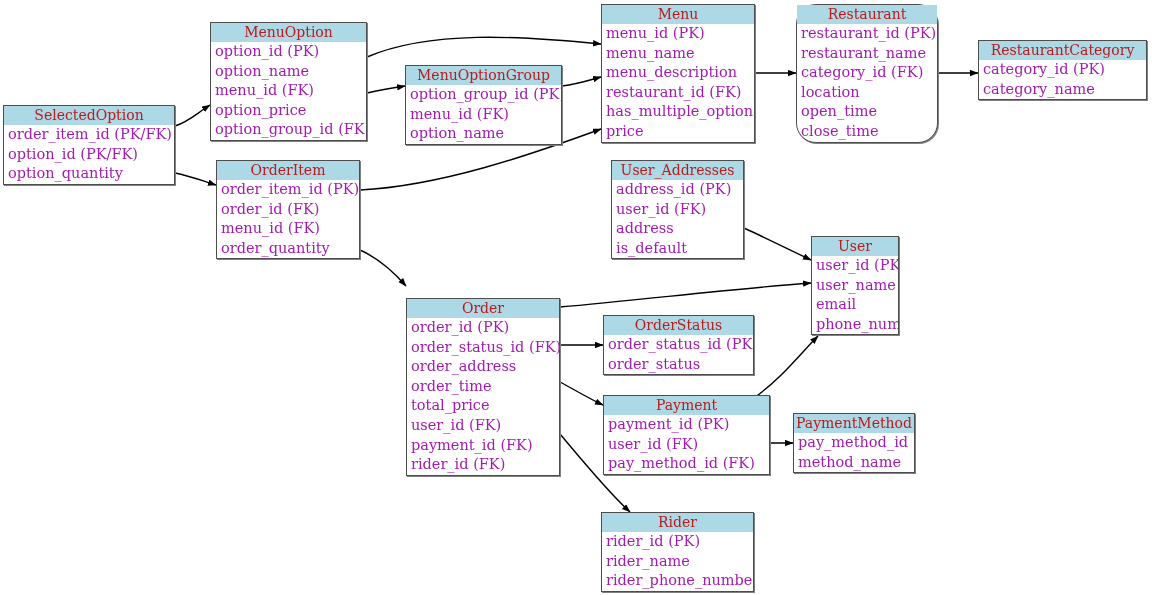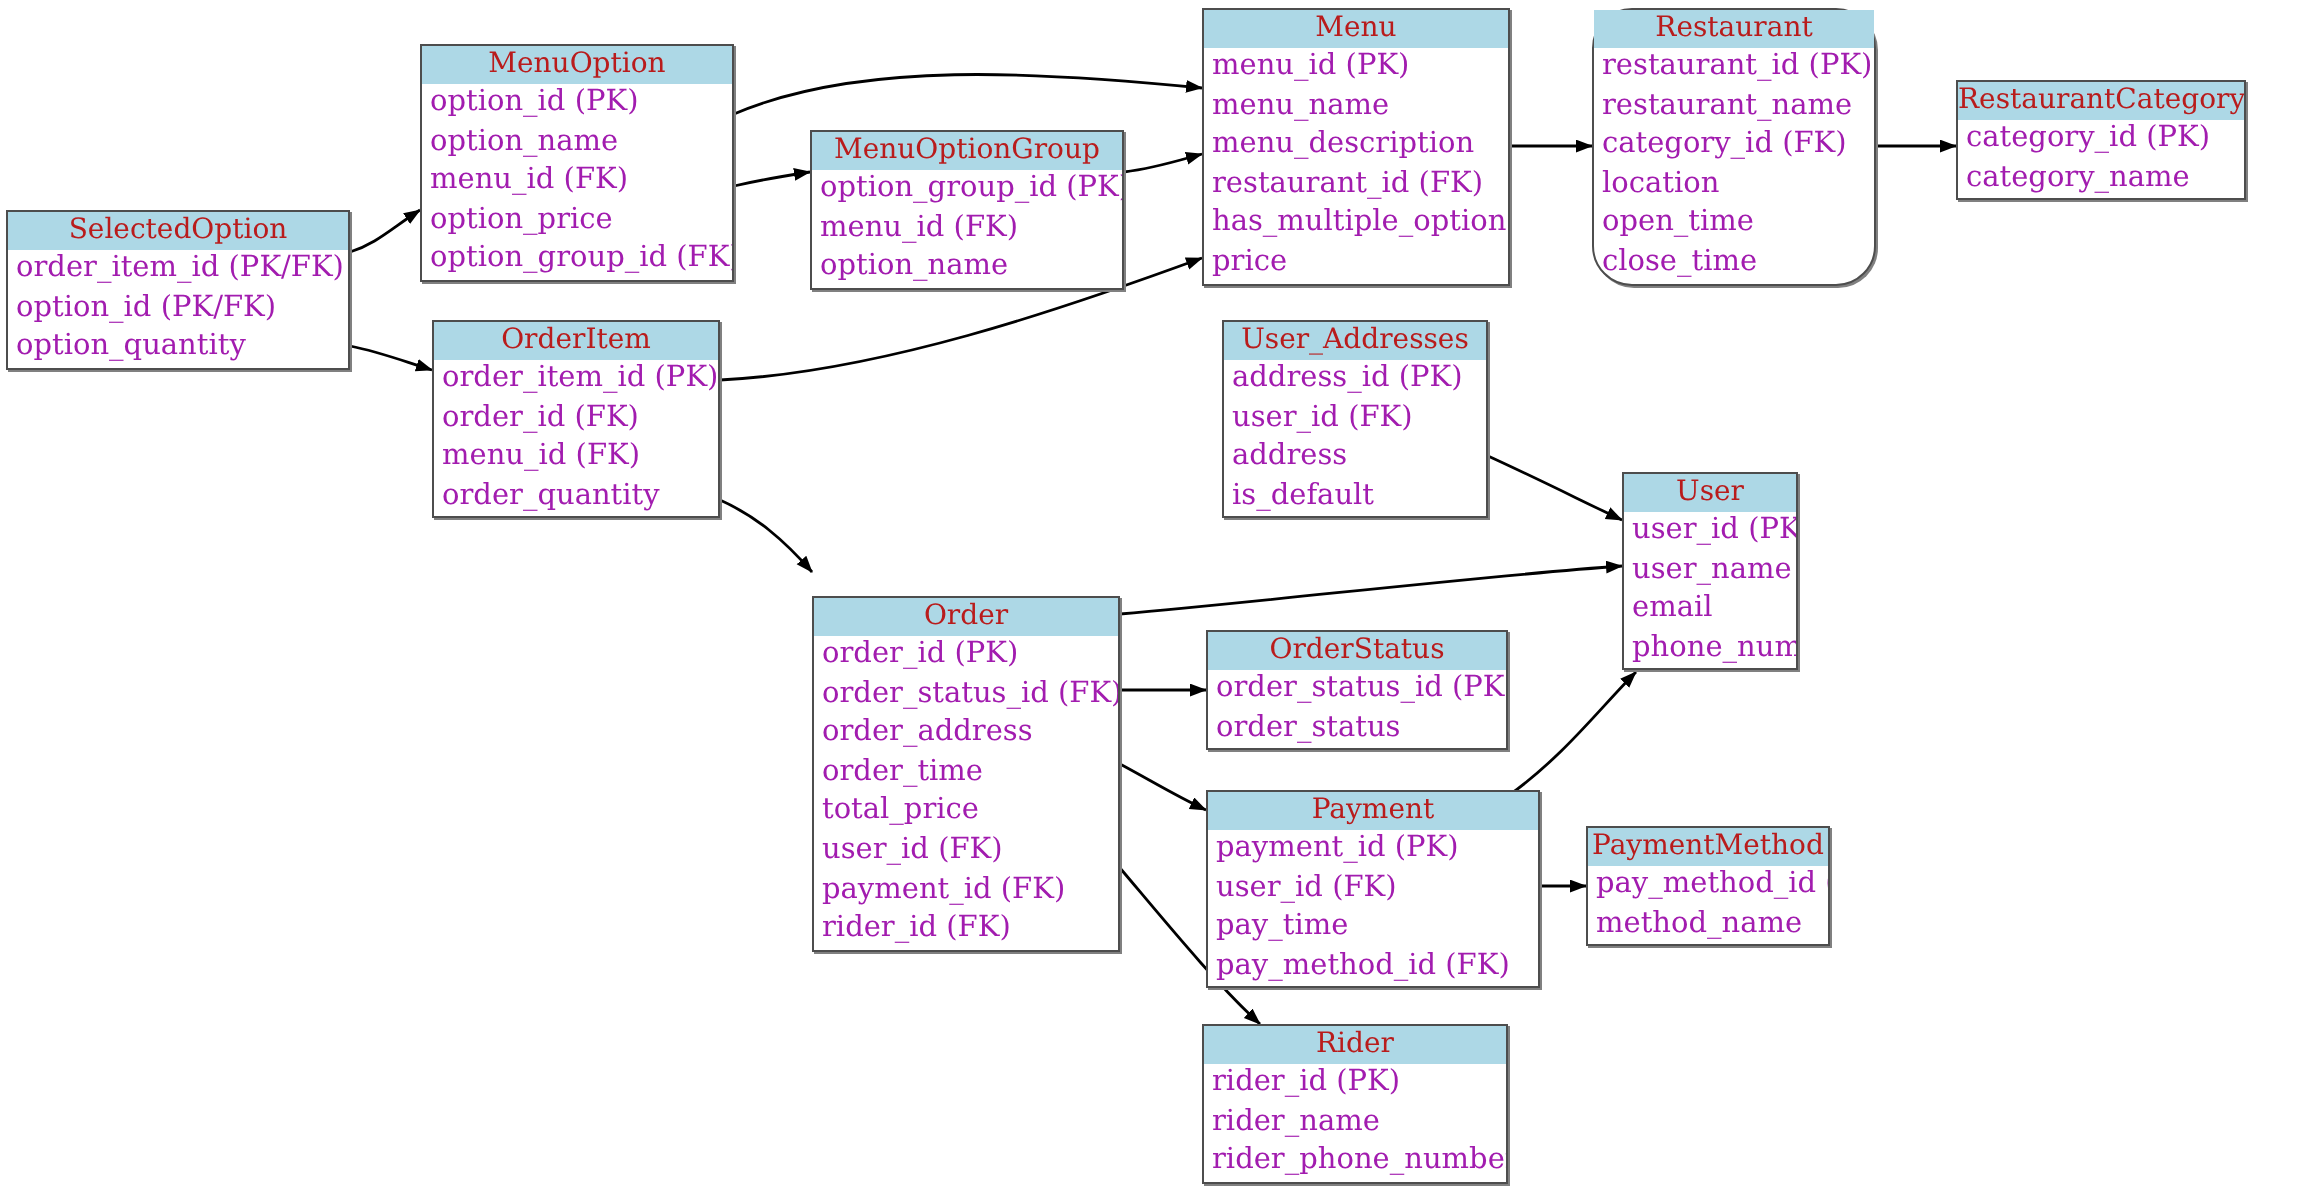--- a/index.html
+++ b/index.html
@@ -131,21 +131,21 @@
         <div class="entity-title">Restaurant</div>
         <ul class="entity-fields">
           <li>restaurant_id (PK)</li>
           <li>restaurant_name</li>
           <li>category_id (FK)</li>
           <li>location</li>
           <li>open_time</li>
           <li>close_time</li>
         </ul>
       </div>
-      <div class="entity" style="left: 978px; top: 40px; width: 145px;">
+      <div class="entity" style="left: 978px; top: 40px; width: 169px;">
         <div class="entity-title">RestaurantCategory</div>
         <ul class="entity-fields">
           <li>category_id (PK)</li>
           <li>category_name</li>
         </ul>
       </div>
       <div class="entity" style="left: 216px; top: 160px; width: 144px;">
         <div class="entity-title">OrderItem</div>
         <ul class="entity-fields">
           <li>order_item_id (PK)</li>
@@ -190,21 +190,20 @@
         <ul class="entity-fields">
           <li>order_status_id (PK)</li>
           <li>order_status</li>
         </ul>
       </div>
       <div class="entity" style="left: 603px; top: 395px; width: 167px;">
         <div class="entity-title">Payment</div>
         <ul class="entity-fields">
           <li>payment_id (PK)</li>
           <li>user_id (FK)</li>
-          <li>pay_time</li>
           <li>pay_method_id (FK)</li>
         </ul>
       </div>
       <div class="entity" style="left: 793px; top: 413px; width: 122px;">
         <div class="entity-title">PaymentMethod</div>
         <ul class="entity-fields">
           <li>pay_method_id (PK)</li>
           <li>method_name</li>
         </ul>
       </div>

